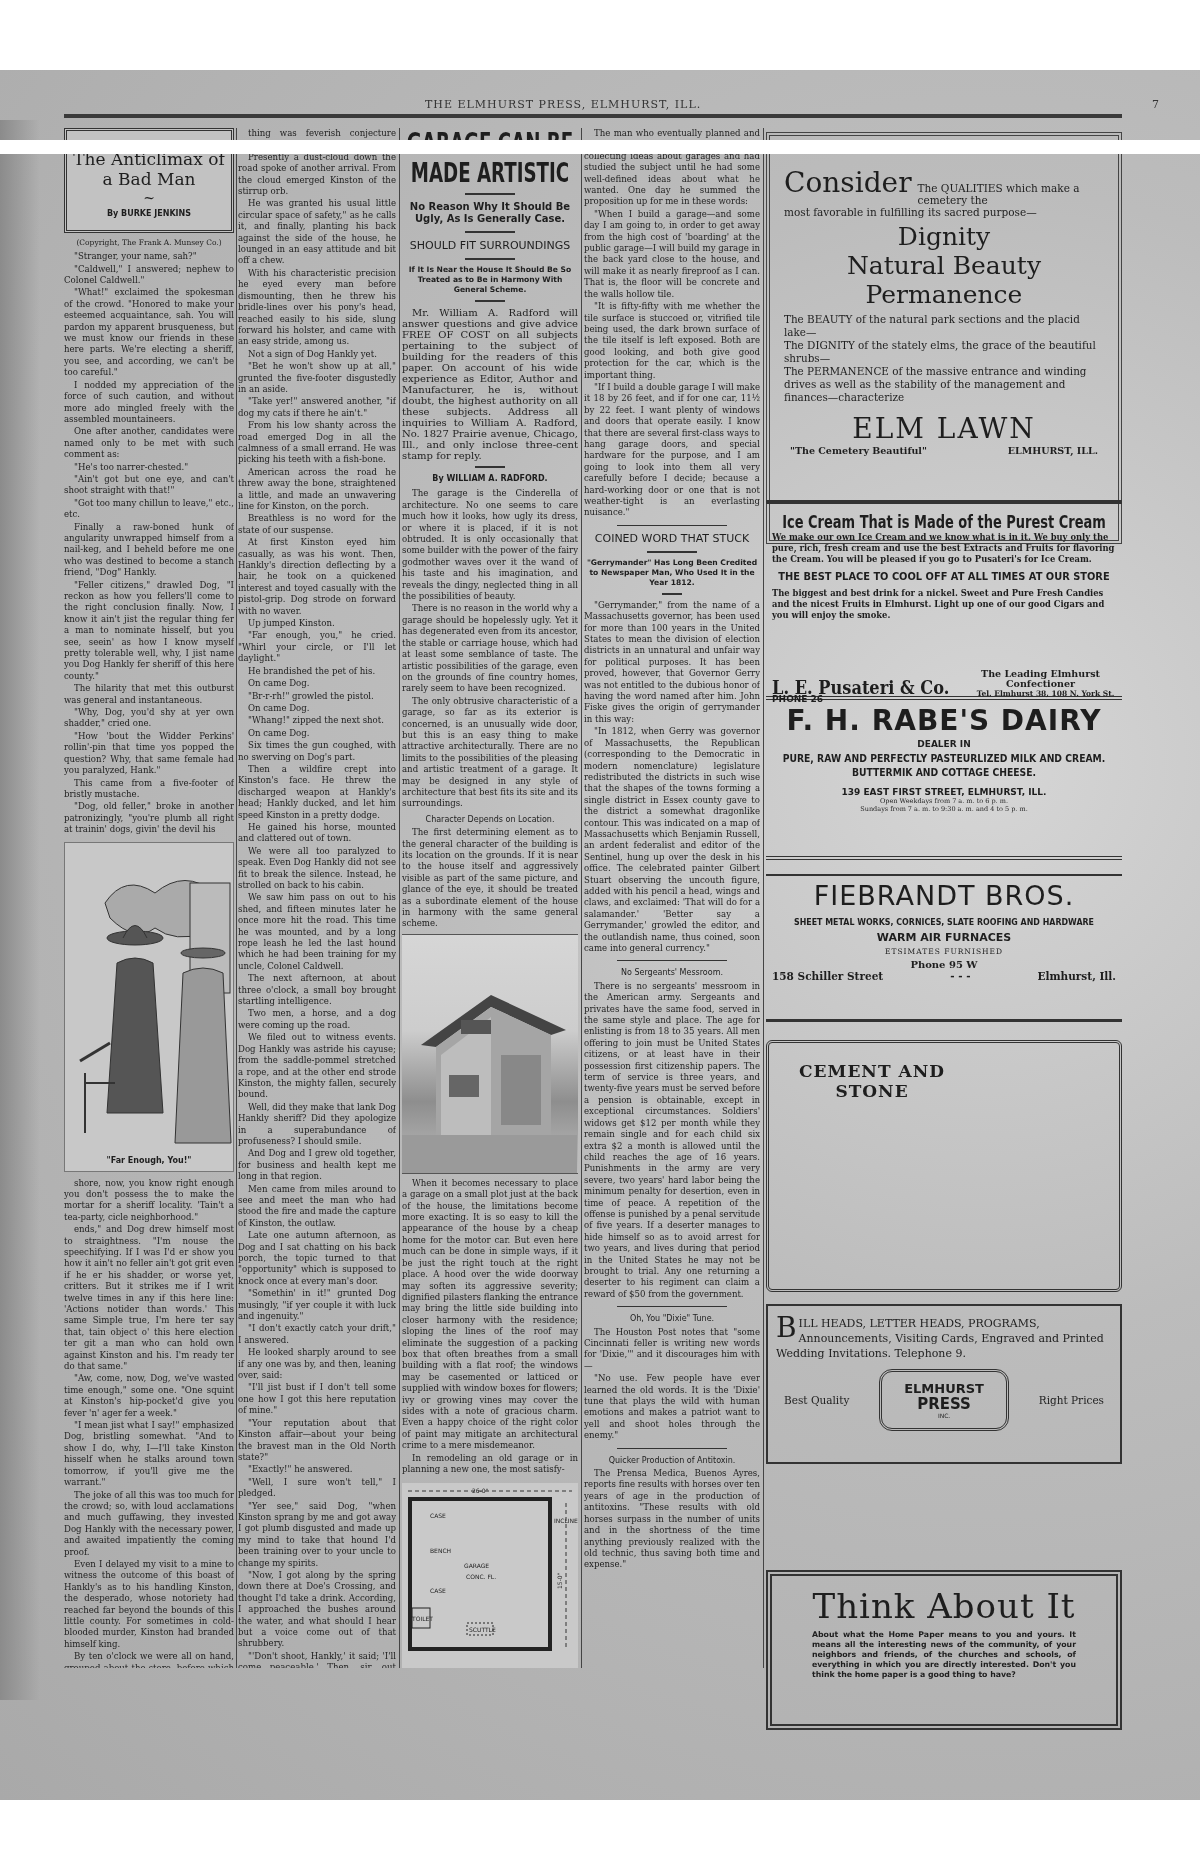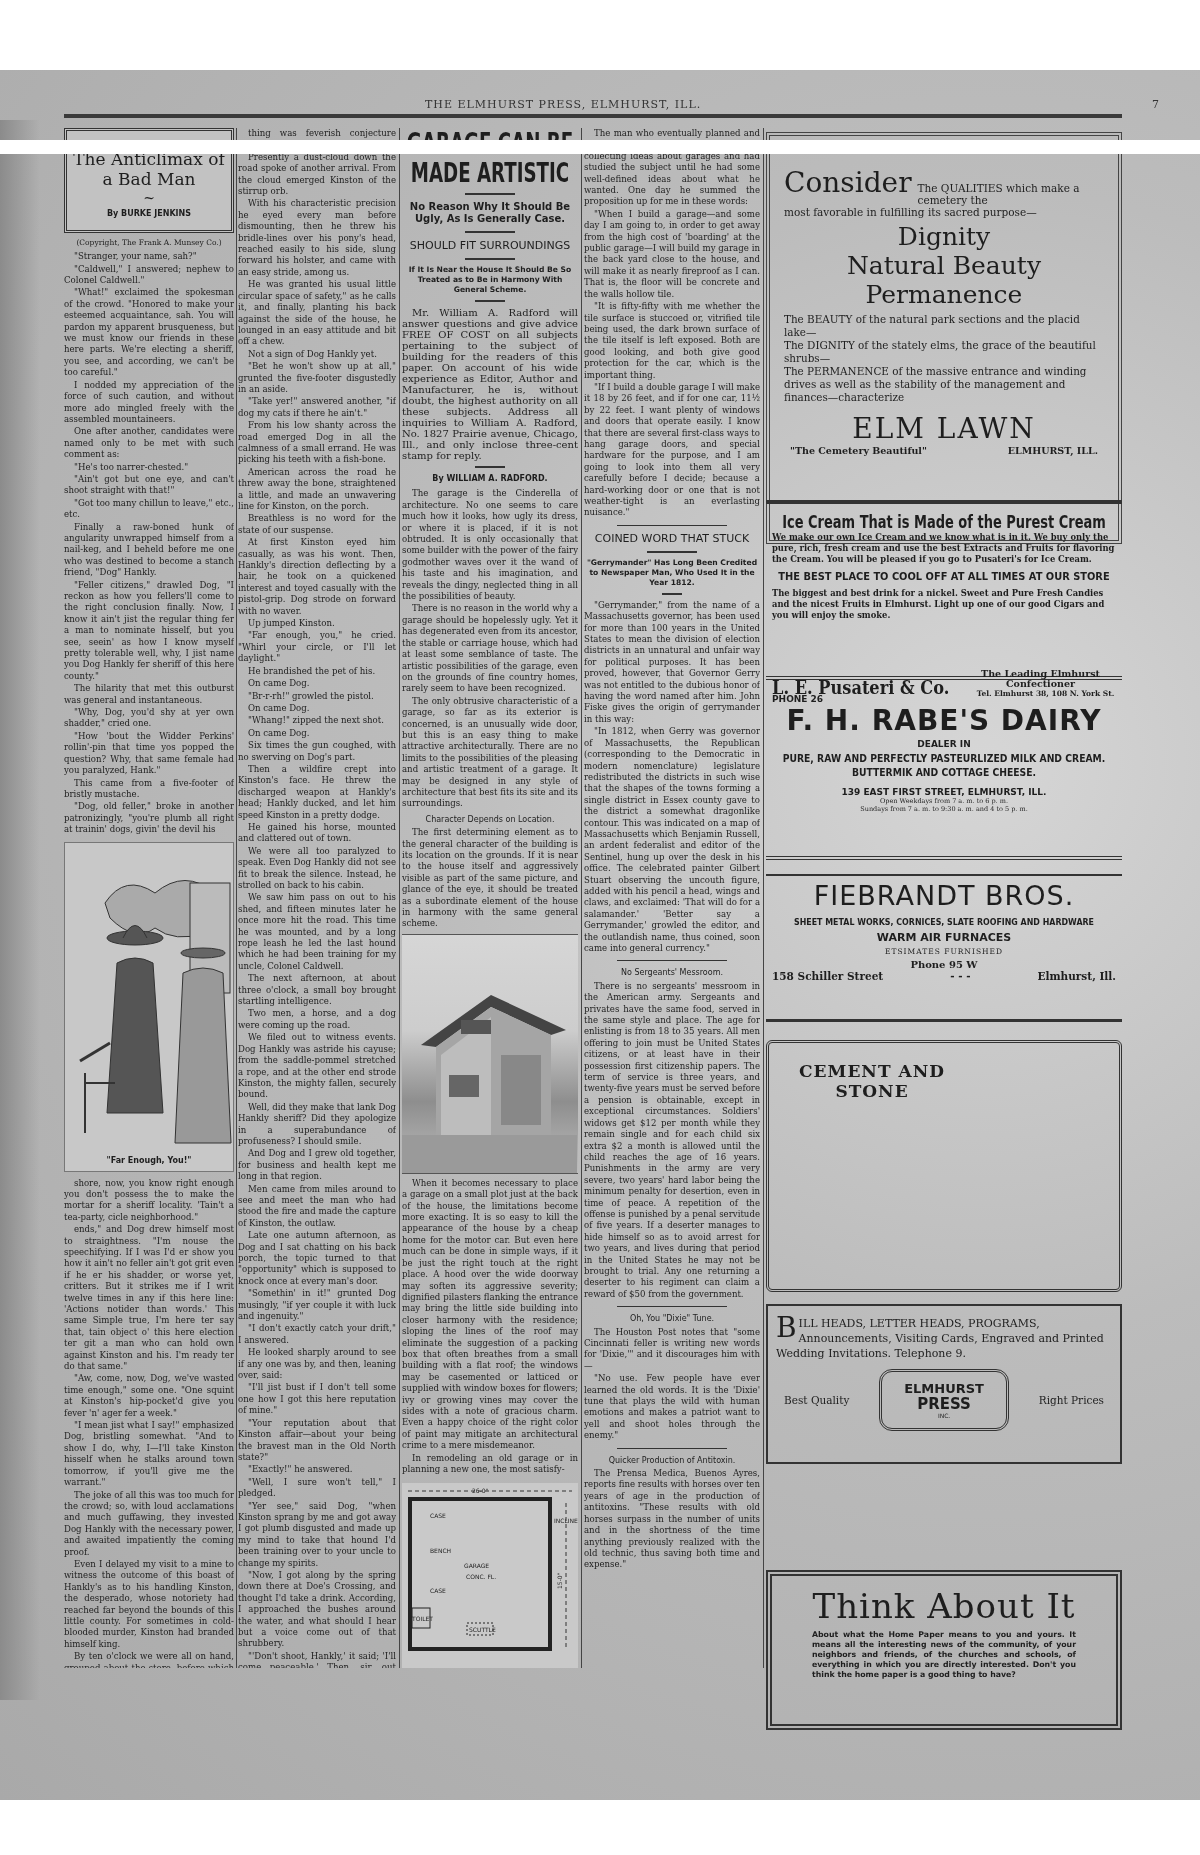--- a/index.html
+++ b/index.html
@@ -46,21 +46,21 @@
   .ad { position: absolute; left: 0; width: 356px; text-align: center; }
   .ad1 { top: 4px; height: 412px; border: 4px double #444; padding: 22px 14px 22px; }
   .ad1 .consider-row { display: flex; align-items: center; justify-content: center; gap: 6px; }
   .ad1 .consider { font-size: 28px; }
   .ad1 .qual { font-size: 10.5px; line-height: 12px; text-align: left; margin-top: 24px; }
   .ad1 .fav { font-size: 10.5px; text-align: left; margin-bottom: 4px; }
   .ad1 .big { font-size: 25px; line-height: 29px; }
   .ad1 .body { font-size: 10.4px; line-height: 13px; text-align: left; margin-top: 4px; }
   .ad1 .brand { font-size: 28px; letter-spacing: 2px; margin-top: 8px; }
   .ad1 .foot { display: flex; justify-content: space-between; font-size: 9.5px; font-weight: bold; padding: 0 6px; }
-  .ad2 { top: 372px; height: 180px; border-top: 4px solid #333; border-bottom: 4px double #333; padding: 8px 6px; }
+  .ad2 { top: 372px; height: 200px; border-top: 4px solid #333; border-bottom: 4px double #333; padding: 8px 6px; }
   .ad2 .h { font-family: "DejaVu Sans Condensed", "DejaVu Sans", sans-serif; font-weight: bold; font-size: 17px; transform: scaleX(0.85); margin: 0 -25px; }
   .ad2 .b { font-size: 8.4px; line-height: 11px; text-align: left; font-weight: bold; }
   .ad2 .s { font-family: "DejaVu Sans", sans-serif; font-weight: bold; font-size: 11.2px; margin: 5px 0; transform: scaleX(0.88); margin-left: -20px; margin-right: -20px; }
   .ad2 .foot { display: flex; align-items: flex-end; gap: 6px; margin-top: 6px; }
   .ad2 .co { font-size: 18px; font-weight: bold; transform: scaleX(0.9); transform-origin: left; white-space: nowrap; }
   .ad2 .lead { font-size: 9.5px; font-weight: bold; text-align: center; line-height: 10px; margin-left: -10px; margin-top: 42px; }
   .ad2 .tel { font-size: 7.5px; font-weight: bold; }
   .ad3 { top: 562px; height: 170px; border-bottom: 4px double #333; padding: 4px 6px; }
   .ad3 .ph { font-family: "DejaVu Sans", sans-serif; font-weight: bold; font-size: 9px; text-align: left; }
   .ad3 .name { font-family: "DejaVu Sans", sans-serif; font-weight: bold; font-size: 28px; letter-spacing: 1px; }
@@ -152,22 +152,22 @@
   <p>"I mean jist what I say!" emphasized Dog, bristling somewhat. "And to show I do, why, I—I'll take Kinston hisself when he stalks around town tomorrow, if you'll give me the warrant."</p>
   <p>The joke of all this was too much for the crowd; so, with loud acclamations and much guffawing, they invested Dog Hankly with the necessary power, and awaited impatiently the coming proof.</p>
   <p>Even I delayed my visit to a mine to witness the outcome of this boast of Hankly's as to his handling Kinston, the desperado, whose notoriety had reached far beyond the bounds of this little county. For sometimes in cold-blooded murder, Kinston had branded himself king.</p>
   <p>By ten o'clock we were all on hand, grouped about the store, before which ran a low porch without rail.</p>
 
 </div>
 
 <div class="col c2">
   <p>thing was feverish conjecture and wagers.</p>
   <p>Presently a dust-cloud down the road spoke of another arrival. From the cloud emerged Kinston of the stirrup orb.</p>
+  <p>He was granted his usual little circular space of safety," as he calls it, and finally, planting his back against the side of the house, he lounged in an easy attitude and bit off a chew.</p>
   <p>With his characteristic precision he eyed every man before dismounting, then he threw his bridle-lines over his pony's head, reached easily to his side, slung forward his holster, and came with an easy stride, among us.</p>
-  <p>He was granted his usual little circular space of safety," as he calls it, and finally, planting his back against the side of the house, he lounged in an easy attitude and bit off a chew.</p>
   <p>Not a sign of Dog Hankly yet.</p>
   <p>"Bet he won't show up at all," grunted the five-footer disgustedly in an aside.</p>
   <p>"Take yer!" answered another, "if dog my cats if there he ain't."</p>
   <p>From his low shanty across the road emerged Dog in all the calmness of a small errand. He was picking his teeth with a fish-bone.</p>
   <p>American across the road he threw away the bone, straightened a little, and made an unwavering line for Kinston, on the porch.</p>
   <p>Breathless is no word for the state of our suspense.</p>
   <p>At first Kinston eyed him casually, as was his wont. Then, Hankly's direction deflecting by a hair, he took on a quickened interest and toyed casually with the pistol-grip. Dog strode on forward with no waver.</p>
   <p>Up jumped Kinston.</p>
   <p>"Far enough, you," he cried. "Whirl your circle, or I'll let daylight."</p>
   <p>He brandished the pet of his.</p>

